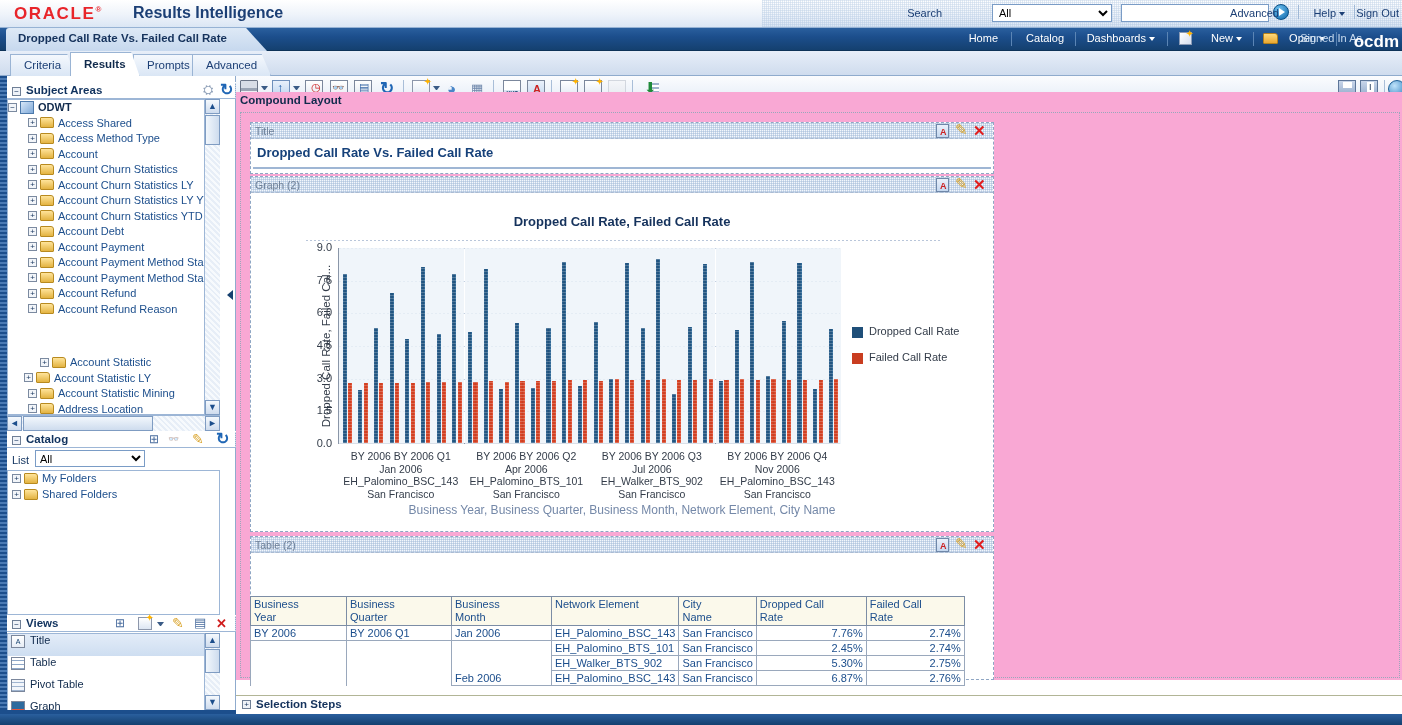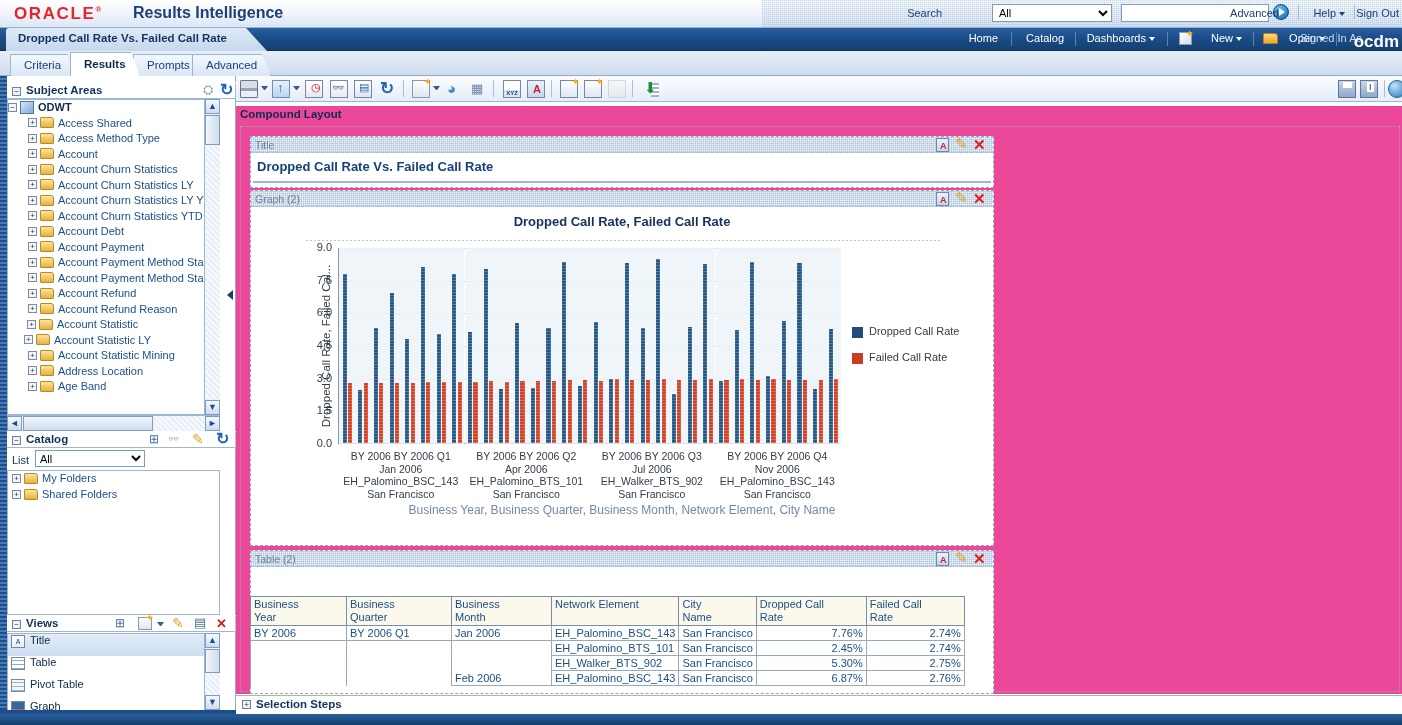--- a/index.html
+++ b/index.html
@@ -300,23 +300,23 @@
   }
   .view-row.sel { background: linear-gradient(to bottom,#e3ecf8,#cedef1); }
   .vicon { display:inline-block; width:14px; height:13px; vertical-align:middle; margin-right:5px; border:1px solid #7b879c; }
   .vi-title { background: linear-gradient(to bottom,#ffffff,#e7edf6); font-size:7px; color:#14406f; text-align:center; line-height:11px; }
   .vi-table { background: repeating-linear-gradient(0deg,#8fa8c9 0 1px,#ffffff 1px 4px); }
   .vi-pivot { background: repeating-linear-gradient(0deg,#9fb4d0 0 1px,#f2f5fa 1px 4px); }
   .vi-graph { background: linear-gradient(to top,#e8553a 0 40%, #2e6b9e 40%); }
 
   
   .main-area {
-    position: absolute; left: 236px; top: 106px;
+    position: absolute; left: 236px; top: 92px;
     width: 1166px; height: 588px;
-    background: #ec4899; overflow: hidden;
+    background: #f9a8d4; overflow: hidden;
   }
   .compound-head {
     position: absolute; left: 4px; top: 2px;
     font-size: 11.5px; font-weight: bold; color: #102a4c;
   }
   .canvas-border {
     position: absolute; left: 4px; top: 20px;
     width: 1160px; height: 566px;
     border: 1px dotted #9aa7bb;
   }
@@ -552,21 +552,21 @@
     <div class="tree-row" style="padding-left: 20px;"><span class="tplus">+</span><span class="tfolder"></span><span class="tlabel">Account Churn Statistics</span></div>
     <div class="tree-row" style="padding-left: 20px;"><span class="tplus">+</span><span class="tfolder"></span><span class="tlabel">Account Churn Statistics LY</span></div>
     <div class="tree-row" style="padding-left: 20px;"><span class="tplus">+</span><span class="tfolder"></span><span class="tlabel">Account Churn Statistics LY YT</span></div>
     <div class="tree-row" style="padding-left: 20px;"><span class="tplus">+</span><span class="tfolder"></span><span class="tlabel">Account Churn Statistics YTD</span></div>
     <div class="tree-row" style="padding-left: 20px;"><span class="tplus">+</span><span class="tfolder"></span><span class="tlabel">Account Debt</span></div>
     <div class="tree-row" style="padding-left: 20px;"><span class="tplus">+</span><span class="tfolder"></span><span class="tlabel">Account Payment</span></div>
     <div class="tree-row" style="padding-left: 20px;"><span class="tplus">+</span><span class="tfolder"></span><span class="tlabel">Account Payment Method Sta</span></div>
     <div class="tree-row" style="padding-left: 20px;"><span class="tplus">+</span><span class="tfolder"></span><span class="tlabel">Account Payment Method Sta</span></div>
     <div class="tree-row" style="padding-left: 20px;"><span class="tplus">+</span><span class="tfolder"></span><span class="tlabel">Account Refund</span></div>
     <div class="tree-row" style="padding-left: 20px;"><span class="tplus">+</span><span class="tfolder"></span><span class="tlabel">Account Refund Reason</span></div>
-    <div class="tree-row" style="padding-left: 19px;"><span class="tplus">+</span><span class="tfolder"></span><span class="tlabel">Account Statistic</span></div>
+    <div class="tree-row" style="padding-left: 32px; margin-top: 38px;"><span class="tplus">+</span><span class="tfolder"></span><span class="tlabel">Account Statistic</span></div>
     <div class="tree-row" style="padding-left: 16px;"><span class="tplus">+</span><span class="tfolder"></span><span class="tlabel">Account Statistic LY</span></div>
     <div class="tree-row" style="padding-left: 20px;"><span class="tplus">+</span><span class="tfolder"></span><span class="tlabel">Account Statistic Mining</span></div>
     <div class="tree-row" style="padding-left: 20px;"><span class="tplus">+</span><span class="tfolder"></span><span class="tlabel">Address Location</span></div>
     <div class="tree-row" style="padding-left: 20px;"><span class="tplus">+</span><span class="tfolder"></span><span class="tlabel">Age Band</span></div>
   </div>
 <div class="vscroll" style="left:204px; top:99px; width:16px; height:316px;">
   <div class="vs-btn" style="top:0;">▲</div>
   <div class="vs-thumb" style="top:16px; height:30px;"></div>
   <div class="vs-btn" style="bottom:0;">▼</div>
 </div>

